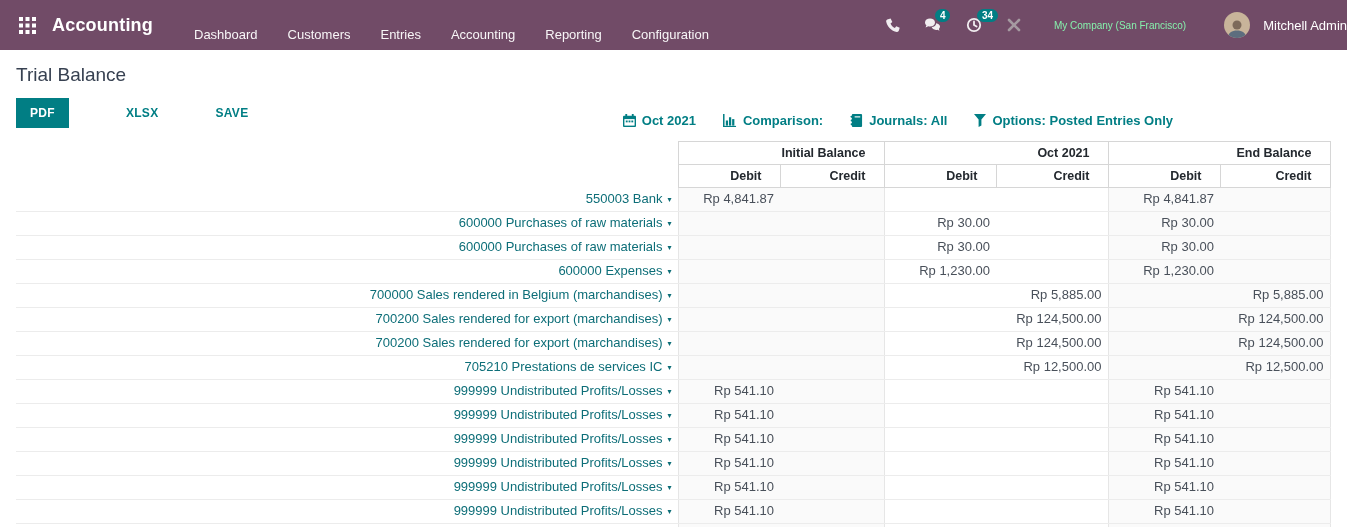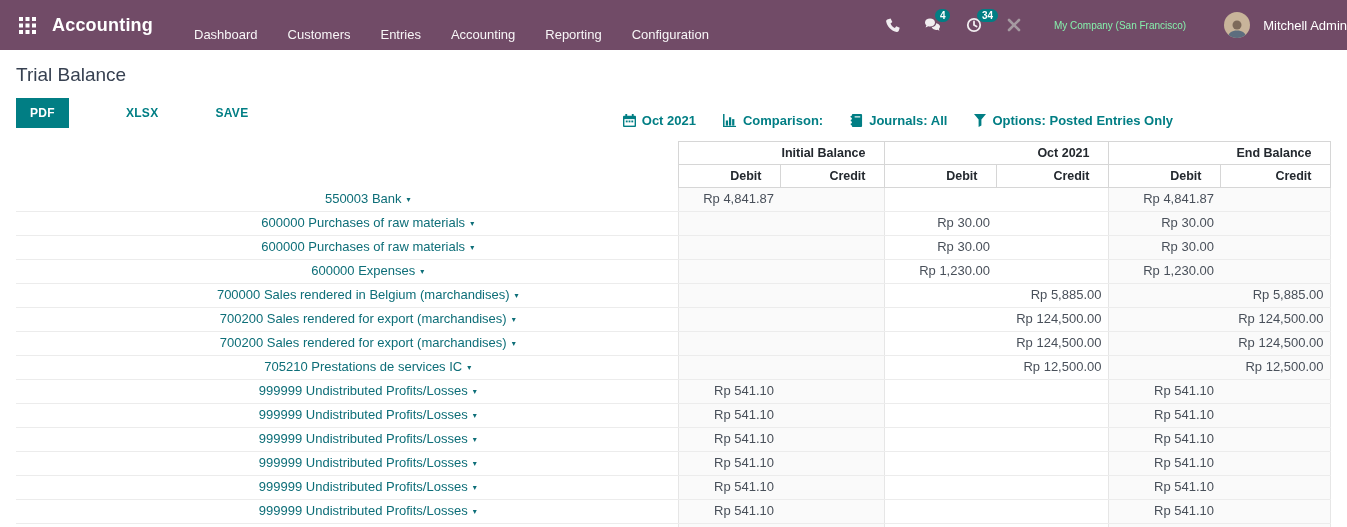--- a/index.html
+++ b/index.html
@@ -40,21 +40,21 @@
   .filter svg { flex:0 0 auto; }
 
   
   table.report { border-collapse:collapse; table-layout:fixed; width:1314px; margin-top:13px;
     font-size:13px; }
   thead th { font-size:12.5px; font-weight:700; color:#24292f; text-align:right;
     padding:3px 18px; line-height:16px; border:1px solid #d6d6d6; background:#fff; }
   th.empty { border:none; background:#fff; }
   tbody td, tfoot td, tfoot th { padding:3px 6px; line-height:16px; }
   tbody td { color:#49505a; text-align:right; border-bottom:1px solid #ececec; }
-  td.account { text-align:center; padding-left:48px; overflow:hidden; }
+  td.account { text-align:right; padding-left:48px; overflow:hidden; }
   .account-link { color:var(--link); cursor:pointer; }
   .caret { font-size:8px; color:var(--link); margin-left:5px; vertical-align:1px; }
   .tint { background:#fafafa; }
   .gstart { border-left:1px solid #e6e6e6; }
   .gend { border-right:1px solid #e6e6e6; }
   tfoot th.total-label { text-align:left; padding-left:27px; font-weight:700; color:#212529;
     border-bottom:3px solid #b3b3b3; }
   tfoot td { font-weight:700; color:#212529; text-align:right; border-bottom:3px solid #b3b3b3; }
 </style>
 </head>

